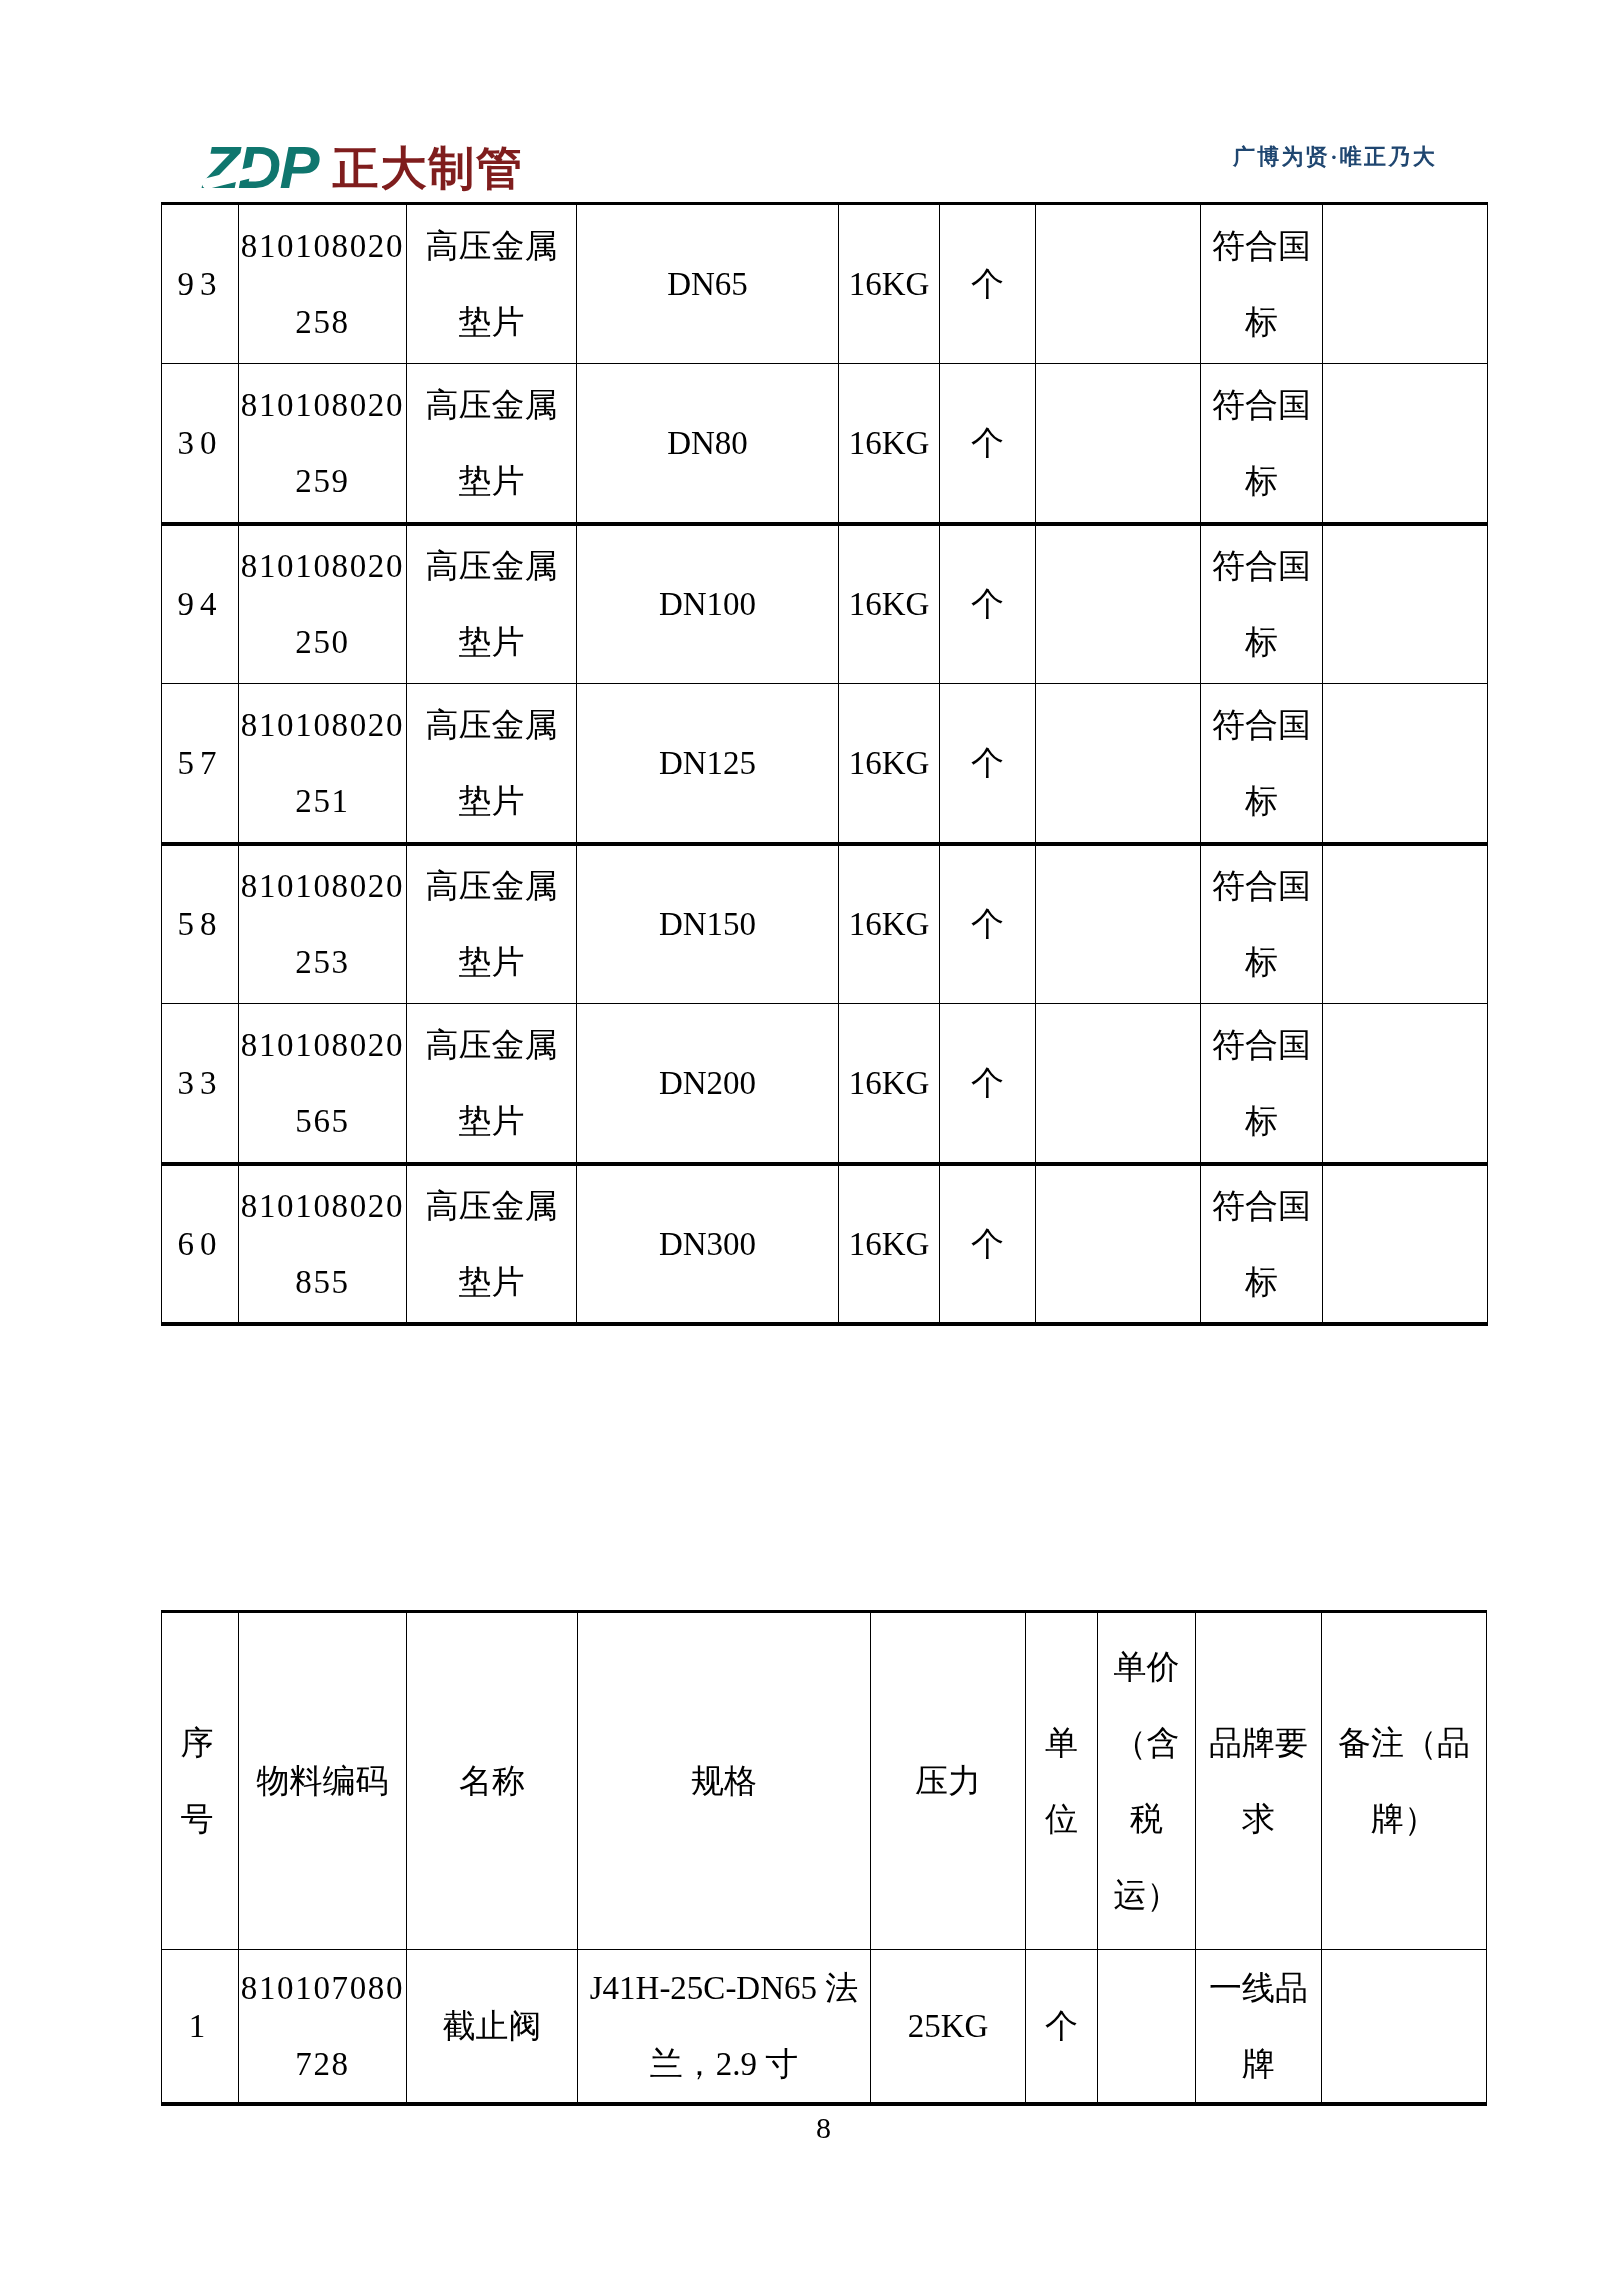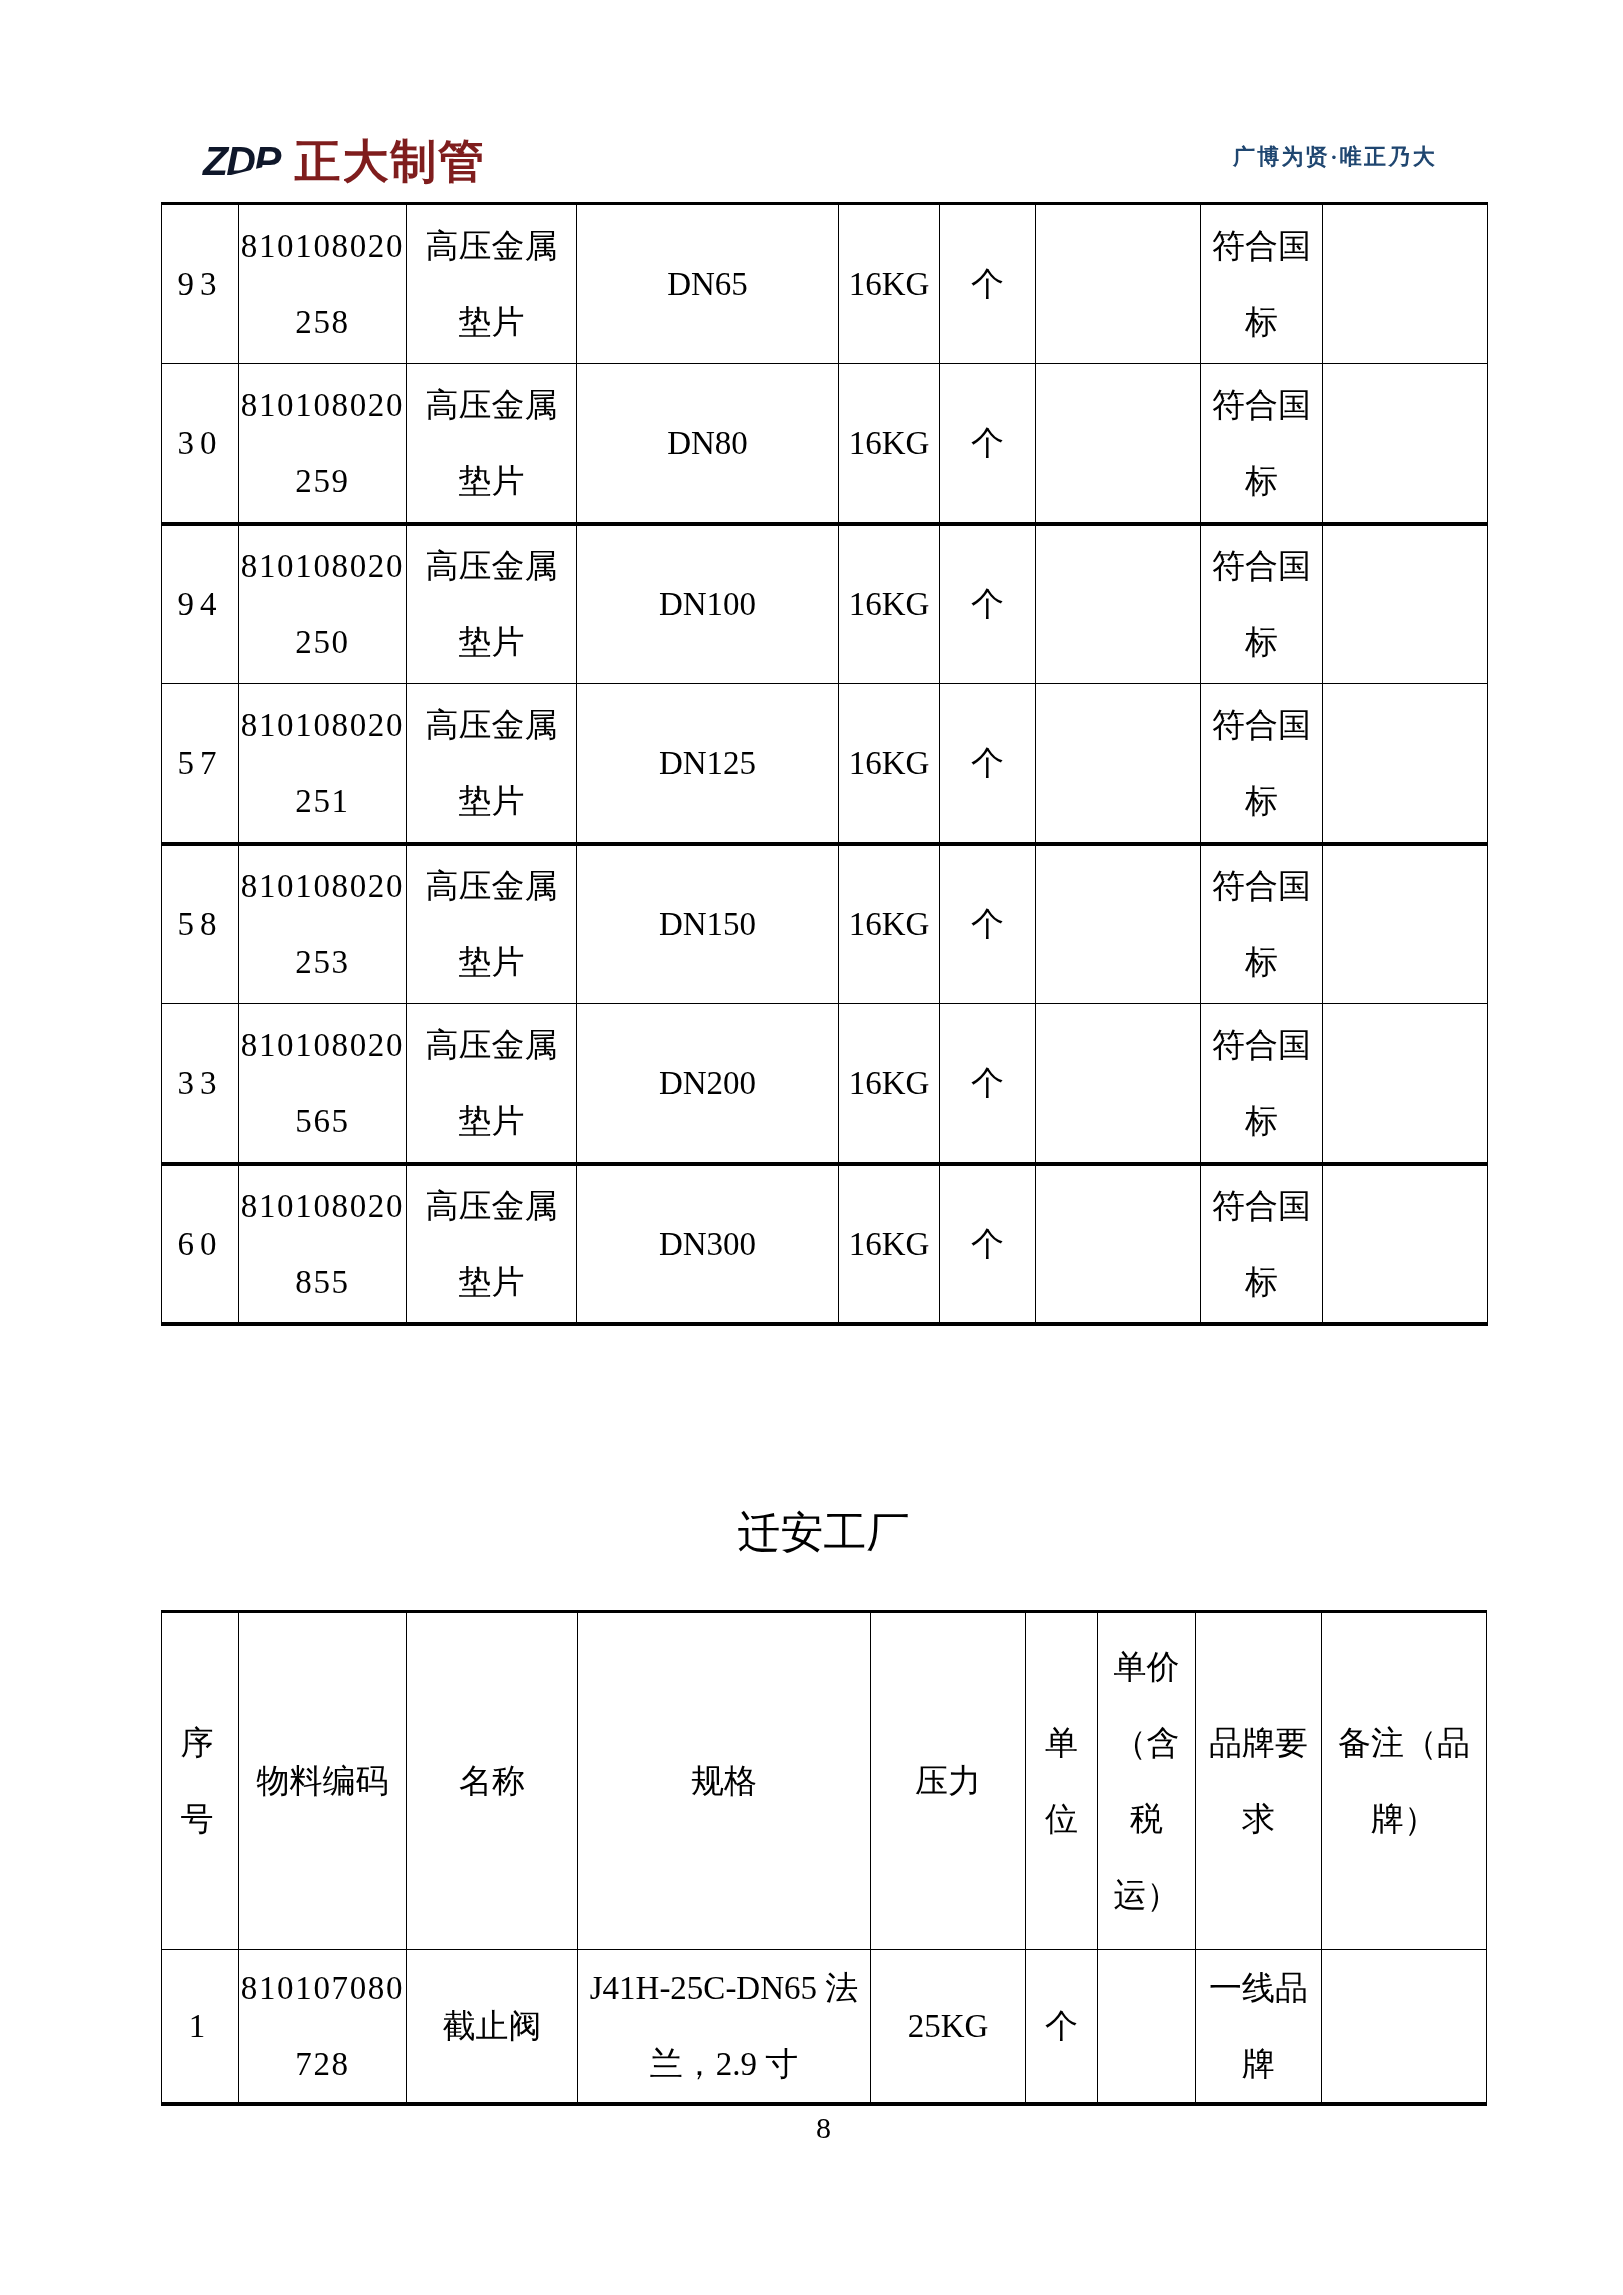--- a/index.html
+++ b/index.html
@@ -4,22 +4,22 @@
 <style>
   html,body{margin:0;padding:0;background:#ffffff;}
   .page{
     position:relative;width:1623px;height:2295px;background:#ffffff;
     font-family:"Liberation Serif","DejaVu Serif",serif;color:#000;overflow:hidden;
   }
   
   .brandbar{position:absolute;left:203px;top:138px;display:flex;align-items:center;gap:15px;}
   .zdp{
     position:relative;font-family:"Liberation Sans","DejaVu Sans",sans-serif;
-    font-weight:bold;font-style:italic;font-size:41px;line-height:1;
-    color:#0f172a;letter-spacing:-1.8px;
+    font-weight:bold;font-style:italic;font-size:60px;line-height:1;
+    color:#0f766e;letter-spacing:-1.8px;
   }
   .zdp::after{ 
     content:"";position:absolute;left:-2.3px;top:33px;width:69px;height:10.5px;
     background:#ffffff;transform:rotate(-14deg);border-radius:7px;
   }
   .company{
     font-family:"Liberation Sans","DejaVu Sans",sans-serif;font-weight:bold;
     font-size:46px;line-height:1;color:#7f1d1d;letter-spacing:1.8px;
   }
   .slogan{
@@ -295,21 +295,20 @@
             <div class="lines">符合国
 标</div>
           </td>
         <td>
             <div class="lines"></div>
           </td>
       </tr>
     </tbody>
   </table>
 
-  <div class="sec-title">迁安工厂</div>
 
   <table class="doc" id="table2">
     <colgroup>
       <col style="width:77px">
         <col style="width:168px">
         <col style="width:171px">
       <col style="width:293px">
         <col style="width:155px">
         <col style="width:72px">
       <col style="width:98px">

